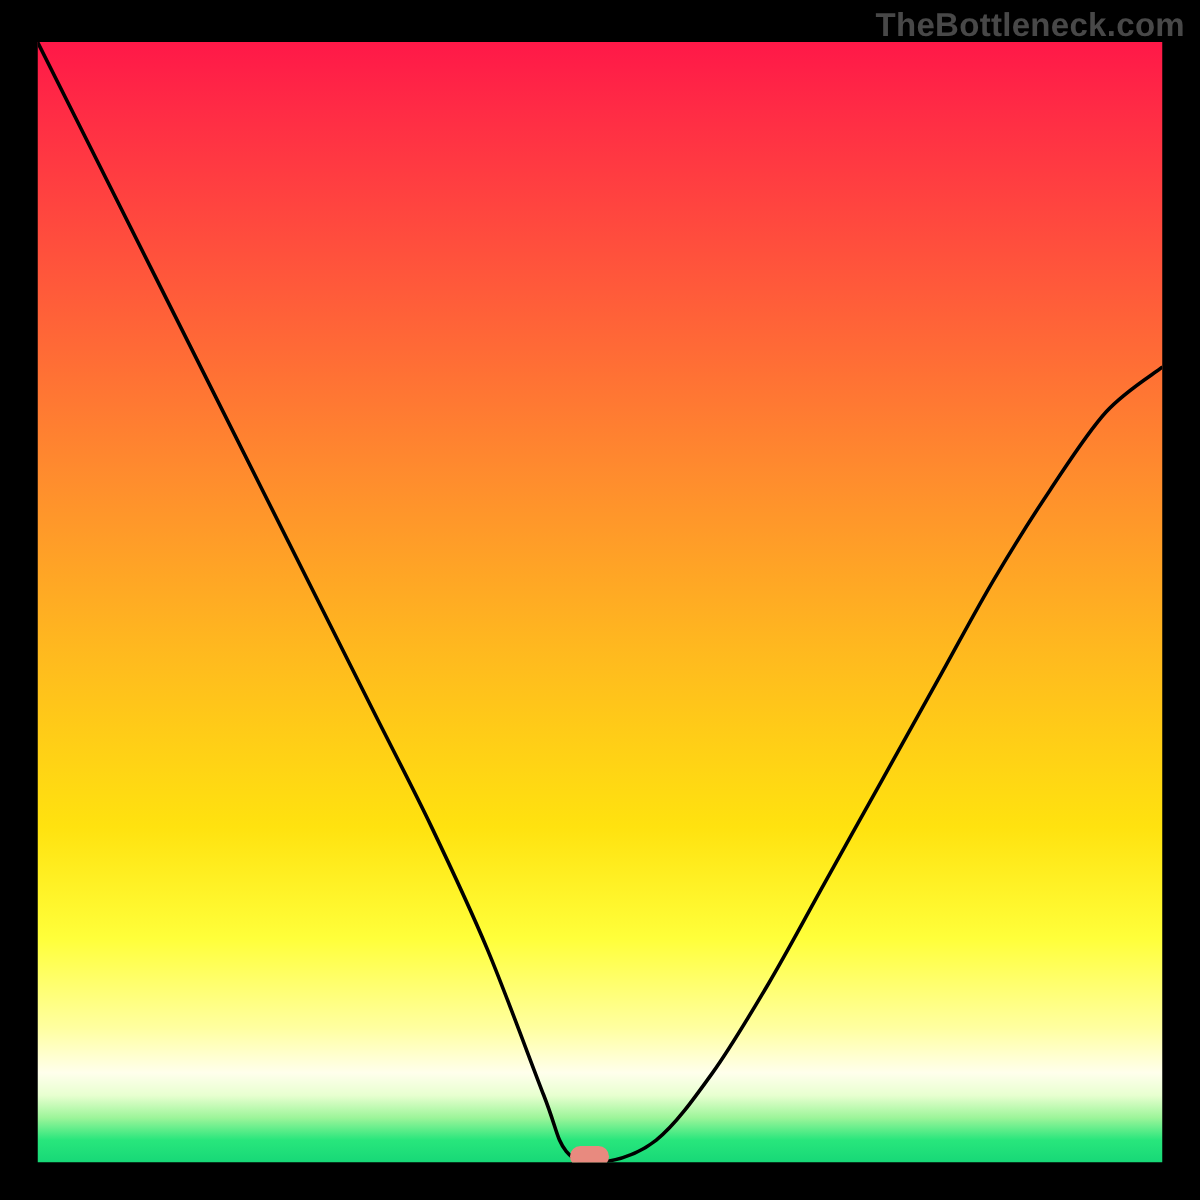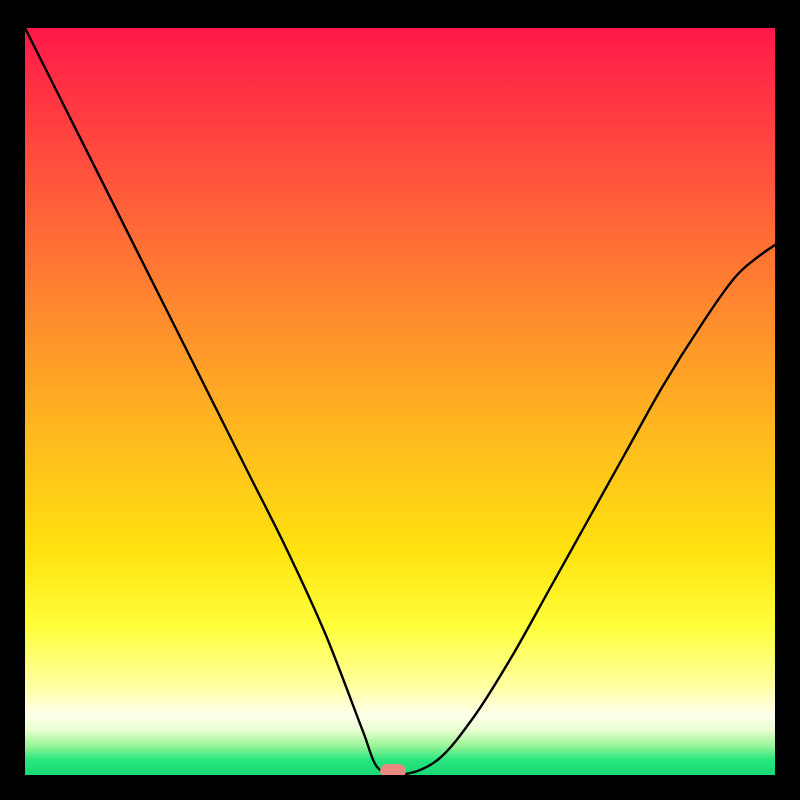--- a/index.html
+++ b/index.html
@@ -73,20 +73,21 @@
     height: 14px;
     border-radius: 7px;
     background: #e88a7f;
   }
 </style>
 </head>
 <body>
 
 <div class="frame">
 
+  <div class="watermark">TheBottleneck.com</div>
 
   <div class="plot-area">
     <div class="gradient"></div>
 
     <svg class="curve-svg" viewBox="0 0 750 747" preserveAspectRatio="none">
       <path id="curve-path" class="curve-path" d="M 0 0 C 6.25 12.449999999999989, 25 49.79999999999994, 37.5 74.69999999999993 C 50 99.59999999999992, 62.5 124.49999999999996, 75 149.39999999999998 C 87.5 174.29999999999998, 100 199.20000000000002, 112.5 224.10000000000002 C 125 249.00000000000003, 137.5 273.90000000000003, 150 298.8 C 162.5 323.7, 175 348.6, 187.5 373.5 C 200 398.4, 212.5 423.3, 225 448.2 C 237.5 473.09999999999997, 250 496.755, 262.5 522.9 C 275 549.045, 287.5 575.1899999999999, 300 605.0699999999999 C 312.5 634.9499999999999, 328.75 679.77, 337.5 702.18 C 346.25 724.5899999999999, 346.25 732.06, 352.5 739.53 C 358.75 747, 365 748.245, 375 747 C 385 745.755, 400.00000000000006 742.02, 412.50000000000006 732.06 C 425.00000000000006 722.0999999999999, 437.5 704.67, 450 687.24 C 462.5 669.8100000000001, 475 648.645, 487.5 627.48 C 500 606.315, 512.5 582.66, 525 560.25 C 537.5 537.84, 550 515.43, 562.5 493.02 C 575 470.61, 587.5 448.20000000000005, 600 425.79 C 612.5 403.38, 625 379.725, 637.5 358.56 C 650 337.395, 662.5 317.475, 675 298.8 C 687.5 280.125, 700 260.205, 712.5 246.51 C 725 232.815, 743.75 221.60999999999999, 750 216.63"></path>
     </svg>
 
     <div id="marker" class="marker" style="background: rgb(232, 138, 127); left: 354.5px; top: 736px;"></div>
   </div>

